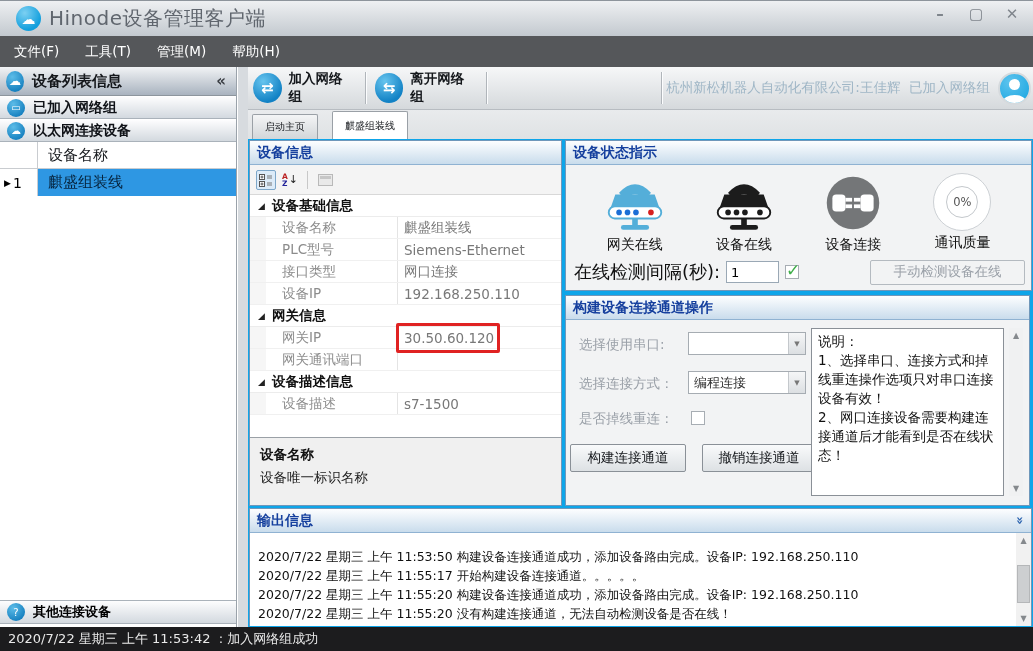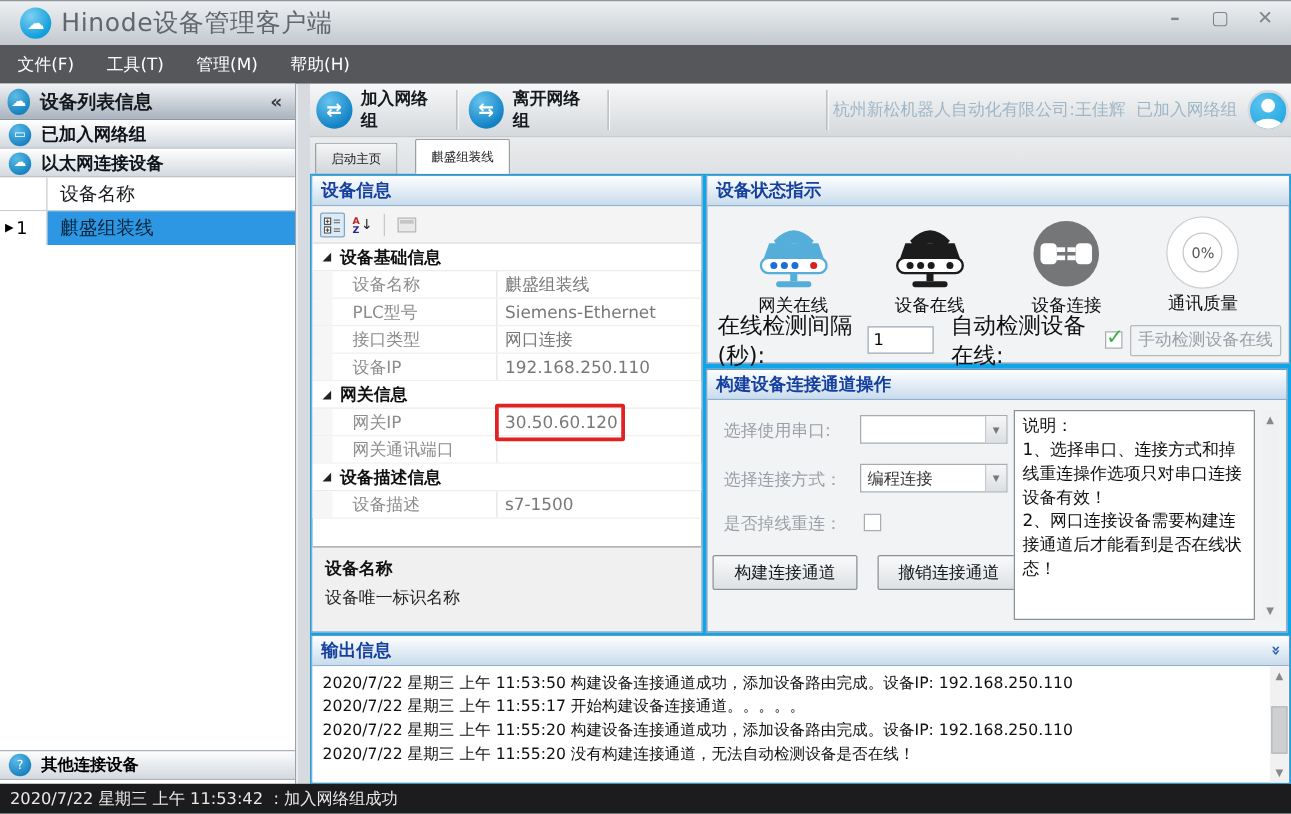--- a/index.html
+++ b/index.html
@@ -144,21 +144,21 @@
   .note-box { position:absolute; left:245px; top:32px; width:193px; height:168px; background:#fff;
     border:1px solid #8a9097; padding:3px 6px; overflow:hidden; }
   .note-box div { font-size:13.5px; color:#111; line-height:19px; }
   .vscroll-slim { position:absolute; right:6px; top:32px; width:14px; height:168px; background:#f0f1f2;
     display:flex; flex-direction:column; justify-content:space-between; align-items:center; }
   .arrow { font-size:8px; color:#85898d; padding:3px 0; cursor:pointer; }
 
   
   .out-chevron { margin-left:auto; color:#2a62ae; font-weight:bold; font-size:13px; transform:rotate(90deg); cursor:pointer; }
   .out-body { position:relative; height:93px; background:#fff; }
-  .out-lines { padding:3px 8px; }
+  .out-lines { padding:14px 8px; }
   .out-lines div { font-size:12.5px; color:#111; line-height:19px; white-space:nowrap; }
   .vscroll { position:absolute; right:0; top:0; width:15px; height:93px; background:#f1f1f1; }
   .vscroll .arrow { position:absolute; left:0; width:15px; text-align:center; }
   .vscroll .up { top:0; } .vscroll .down { bottom:0; }
   .vscroll .thumb { position:absolute; left:1px; top:32px; width:13px; height:38px; background:#cdcfd1; border:1px solid #b5b7b9; }
 
   
   .statusbar { position:absolute; left:0; top:627px; width:1033px; height:24px; background:#1c1c1e;
     display:flex; align-items:center; padding-left:8px; }
   .statusbar span { color:#e9e9e9; font-size:13px; white-space:pre; }
@@ -400,21 +400,20 @@
             <div class="ind">
               <div class="quality">
                 <div class="quality-inner">0%</div>
               </div>
               <span class="ind-label">通讯质量</span>
             </div>
           </div>
           <div class="detect-row">
             <label>在线检测间隔(秒):</label>
             <input class="num-input" value="1" style="">
-            <label style="margin-left:8px;">自动检测设备在线:</label>
             <div class="checkbox checked"></div>
             <div class="btn disabled" id="manual-detect">手动检测设备在线</div>
           </div>
         </div>
 
         <div class="panel" id="panel-channel">
           <div class="panel-header">
             <b>构建设备连接通道操作</b>
           </div>
           <div class="form-label" style="left:13px; top:40px;">选择使用串口:</div>

